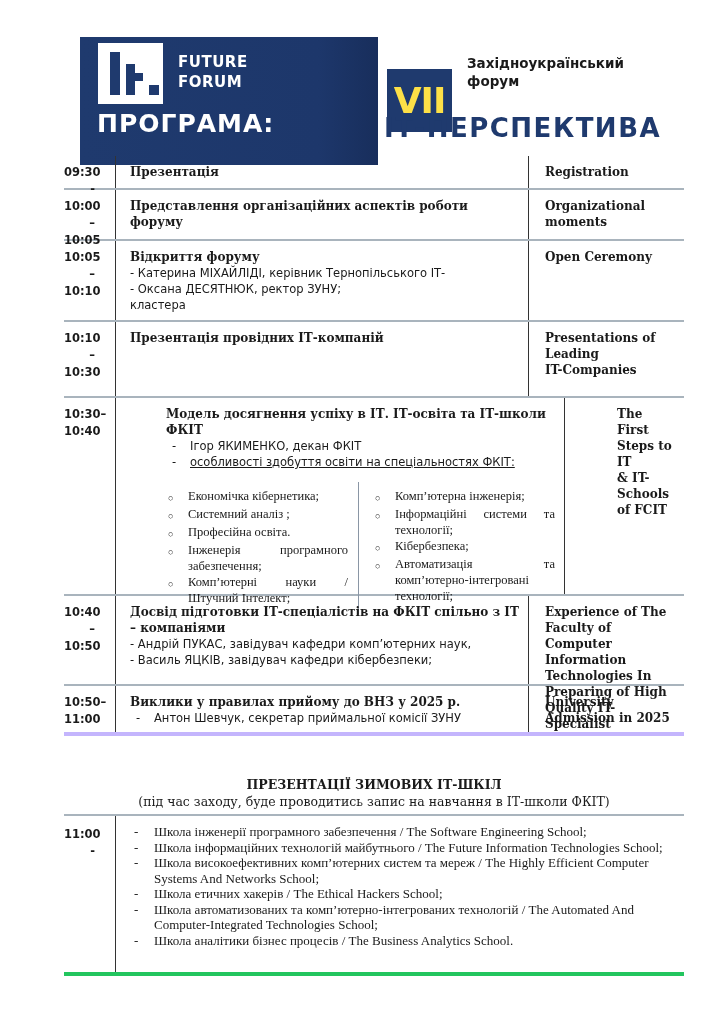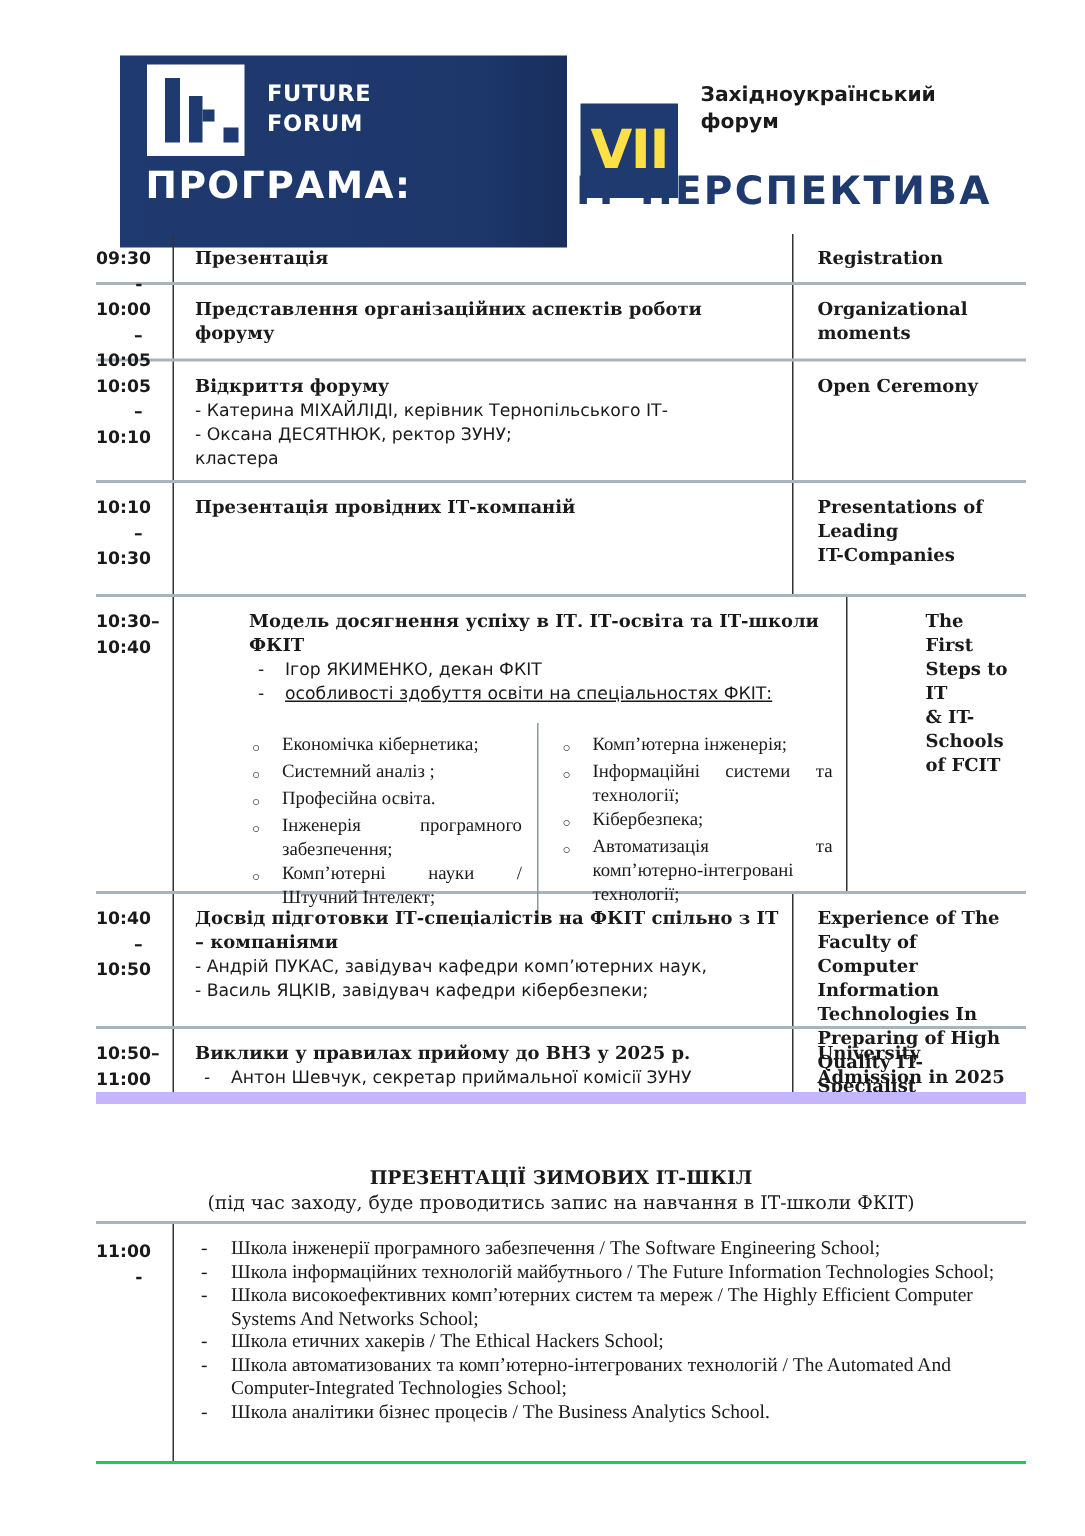--- a/index.html
+++ b/index.html
@@ -41,21 +41,21 @@
   }
   .it-persp {
     position: absolute; left: 384px; top: 113px; color: #1f3a6e;
     font-family: "DejaVu Sans", "Liberation Sans", sans-serif; font-weight: bold;
     font-size: 26px; letter-spacing: 1.5px;
   }
 
   
   .schedule { position: absolute; left: 64px; top: 156px; width: 620px; }
   .row { position: relative; display: flex; border-bottom: 2px solid #a9b4bd; }
-  .row.last { border-bottom: 8px solid #c4b5fd; }
+  .row.last { border-bottom: 4px solid #c4b5fd; }
   .time {
     width: 52px; flex: 0 0 52px; text-align: right; font-weight: bold;
     font-family: "DejaVu Sans", "Liberation Sans", sans-serif; font-size: 11.5px; line-height: 17px;
     padding-top: 8px; padding-right: 20px; border-right: 1px solid #333;
   }
   .time span { display: block; }
   .desc {
     flex: 0 0 413px; width: 413px; padding: 8px 8px 10px 14px; border-right: 1px solid #333;
     font-size: 12px; line-height: 16px;
   }
@@ -79,21 +79,21 @@
   .spec-item .t { flex: 1; text-align: justify; text-align-last: left; }
 
   
   .schools-head {
     position: absolute; left: 64px; top: 776px; width: 620px; text-align: center;
   }
   .schools-head .h { font-weight: bold; font-size: 12.5px; line-height: 17px; }
   .schools-head .s { font-size: 12.5px; line-height: 17px; font-family: "DejaVu Serif", serif; }
   .schools {
     position: absolute; left: 64px; top: 814px; width: 620px; display: flex;
-    border-top: 2px solid #a9b4bd; border-bottom: 2px solid #22c55e;
+    border-top: 2px solid #a9b4bd; border-bottom: 4px solid #22c55e;
   }
   .schools .time { padding-top: 10px; }
   .schools-list { flex: 1; padding: 8px 8px 10px 14px; font-family: "Liberation Serif", "DejaVu Serif", serif; font-size: 13px; line-height: 15.5px; }
   .school { display: flex; }
   .school .d { flex: 0 0 24px; padding-left: 4px; }
   .school .t { flex: 1; }
 </style>
 </head>
 <body>
 

